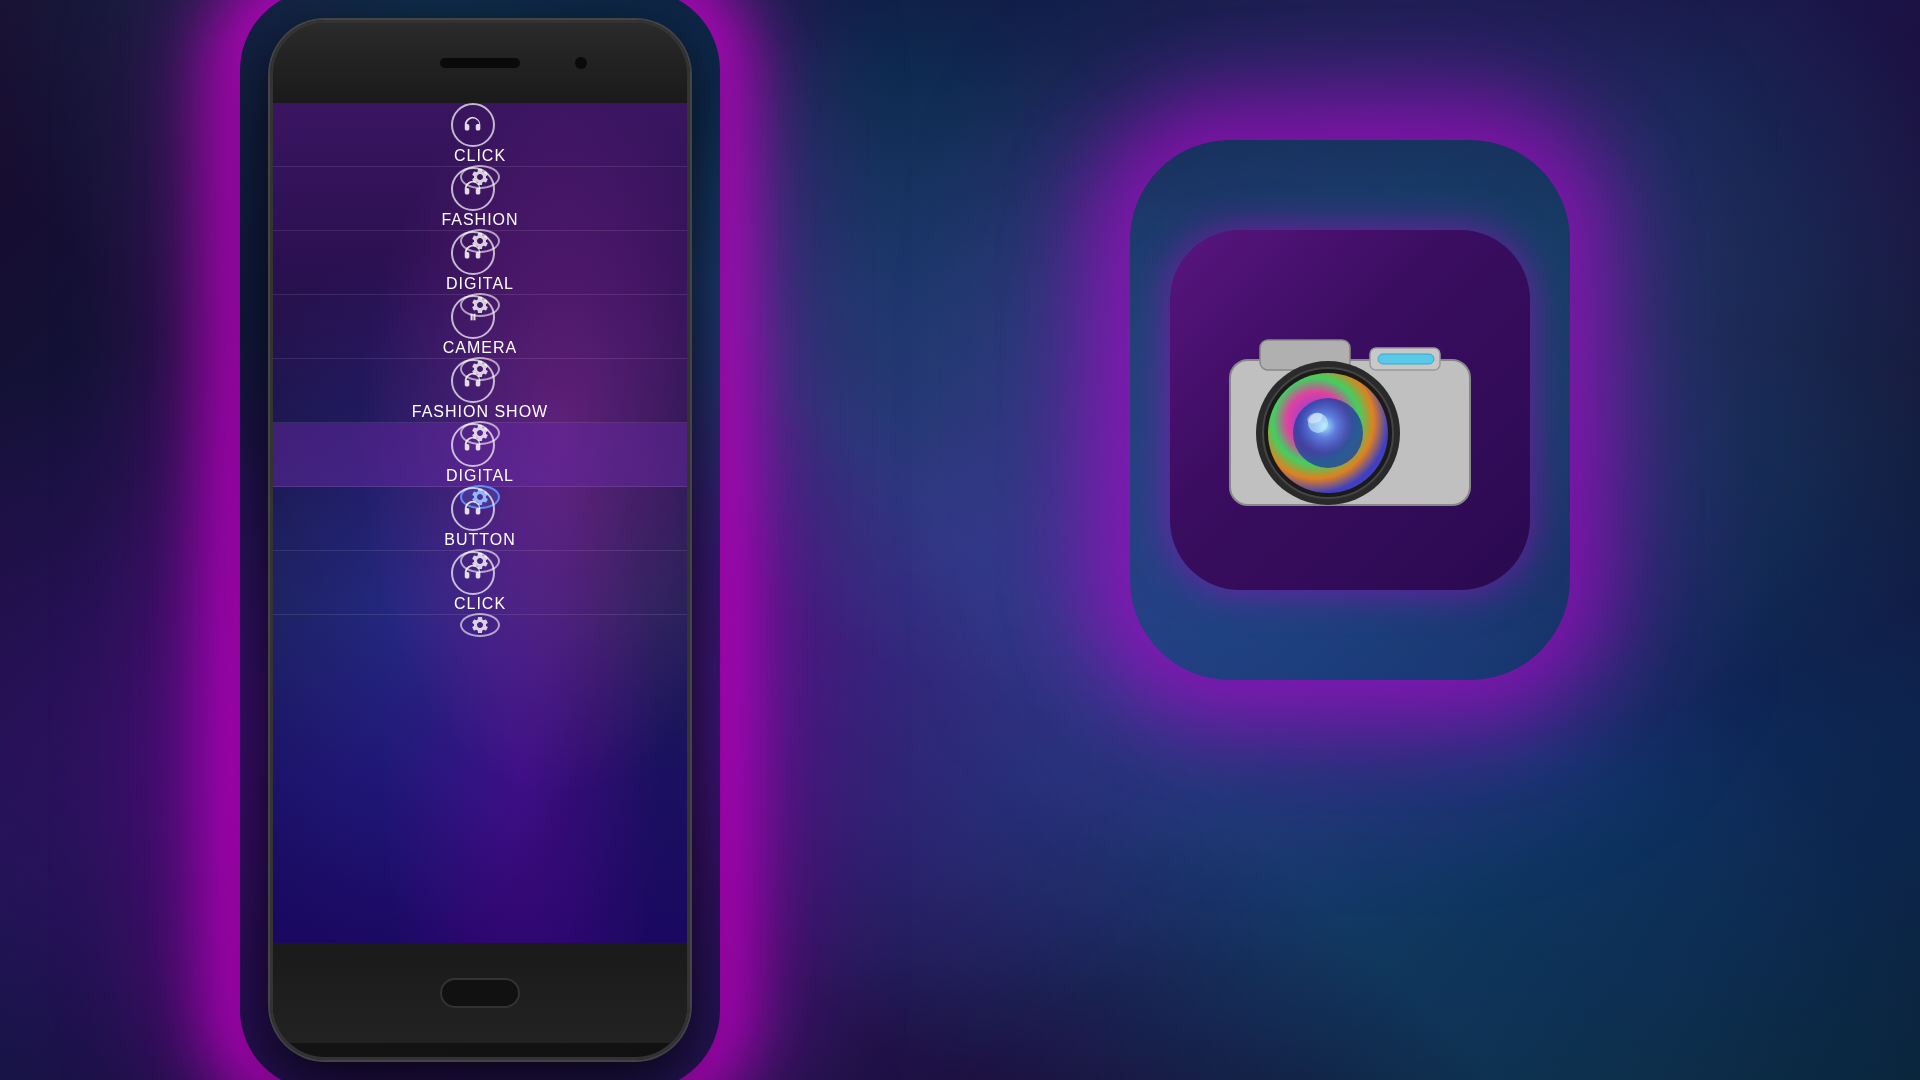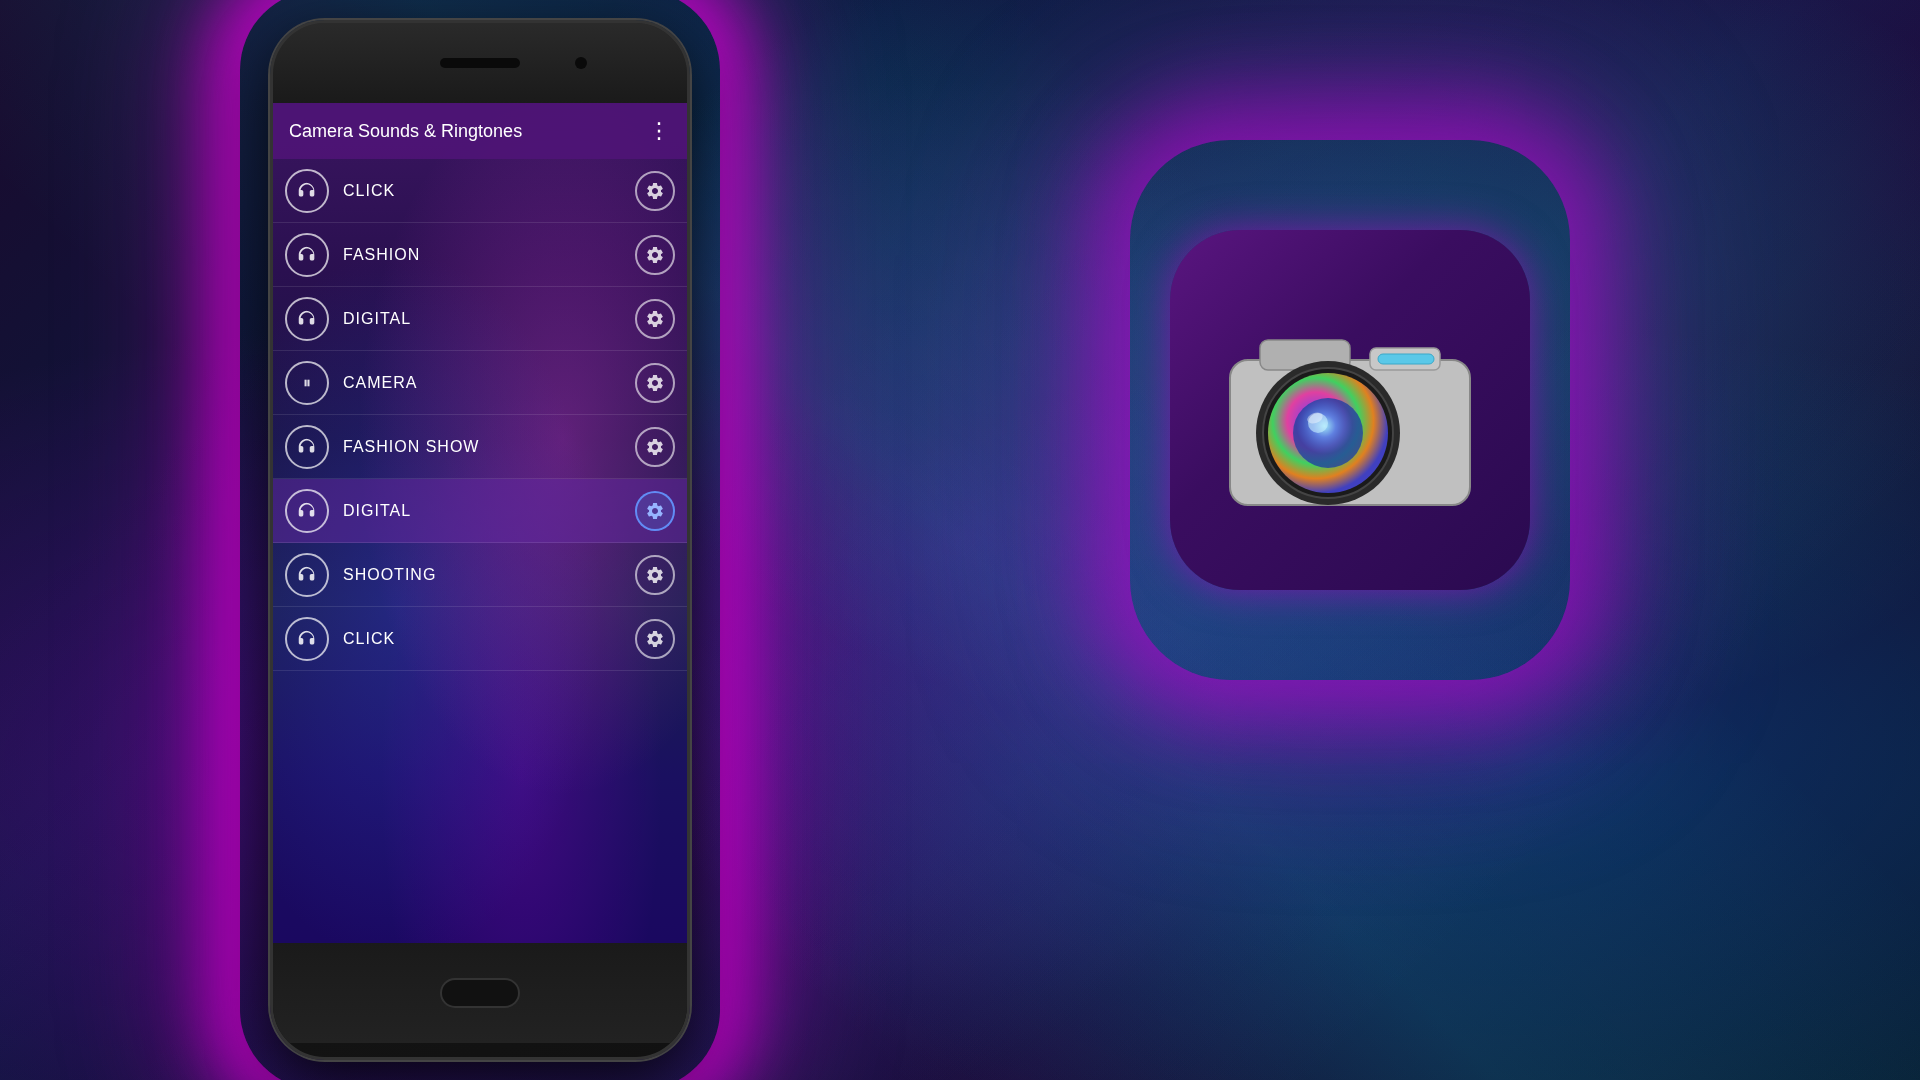--- a/index.html
+++ b/index.html
@@ -142,20 +142,21 @@
       z-index: 5;
     }
 
     .list-item {
       height: 64px;
       display: flex;
       align-items: center;
       padding: 0 12px;
       border-bottom: 1px solid rgba(255,255,255,0.1);
       cursor: pointer;
+      flex-direction: column;
     }
 
     .item-play-btn {
       width: 44px;
       height: 44px;
       border-radius: 50%;
       border: 2px solid rgba(255,255,255,0.7);
       display: flex;
       align-items: center;
       justify-content: center;
@@ -263,24 +264,20 @@
   <div class="phone-glow"></div>
   <div class="phone">
 
     <div class="phone-top">
       <div class="phone-speaker"></div>
       <div class="phone-camera-dot"></div>
     </div>
 
     <div class="phone-screen">
 
-      <div class="app-bar">
-        <span class="app-title">Camera Sounds &amp; Ringtones</span>
-        <span class="more-icon">⋮</span>
-      </div>
 
       <div class="list-container" id="sound-list">
 
       <div class="list-item">
             <div class="item-play-btn">
               <svg viewBox="0 0 24 24" width="22" height="22">
         <path d="M12 3C7.03 3 3 7.03 3 12v4c0 1.1.9 2 2 2h1c1.1 0 2-.9 2-2v-3c0-1.1-.9-2-2-2H5.07C5.56 7.83 8.5 5 12 5s6.44 2.83 6.93 6H17c-1.1 0-2 .9-2 2v3c0 1.1.9 2 2 2h1c1.1 0 2-.9 2-2v-4c0-4.97-4.03-9-9-9z" fill="rgba(255,255,255,0.85)"></path>
       </svg>
             </div>
             <span class="item-label">CLICK</span>
@@ -352,21 +349,21 @@
       <path d="M19.14 12.94c.04-.3.06-.61.06-.94s-.02-.64-.07-.94l2.03-1.58c.18-.14.23-.41.12-.61l-1.92-3.32c-.12-.22-.37-.29-.59-.22l-2.39.96c-.5-.38-1.03-.7-1.62-.94l-.36-2.54c-.04-.24-.24-.41-.48-.41h-3.84c-.24 0-.43.17-.47.41l-.36 2.54c-.59.24-1.13.57-1.62.94l-2.39-.96c-.22-.08-.47 0-.59.22L2.74 8.87c-.12.21-.08.47.12.61l2.03 1.58c-.05.3-.09.63-.09.94s.02.64.07.94l-2.03 1.58c-.18.14-.23.41-.12.61l1.92 3.32c.12.22.37.29.59.22l2.39-.96c.5.38 1.03.7 1.62.94l.36 2.54c.05.24.24.41.48.41h3.84c.24 0 .44-.17.47-.41l.36-2.54c.59-.24 1.13-.56 1.62-.94l2.39.96c.22.08.47 0 .59-.22l1.92-3.32c.12-.22.07-.47-.12-.61l-2.01-1.58zM12 15.6c-1.98 0-3.6-1.62-3.6-3.6s1.62-3.6 3.6-3.6 3.6 1.62 3.6 3.6-1.62 3.6-3.6 3.6z" fill="rgba(150,180,255,1)"></path>
     </svg>
             </div>
           </div>
           <div class="list-item">
             <div class="item-play-btn">
               <svg viewBox="0 0 24 24" width="22" height="22">
         <path d="M12 3C7.03 3 3 7.03 3 12v4c0 1.1.9 2 2 2h1c1.1 0 2-.9 2-2v-3c0-1.1-.9-2-2-2H5.07C5.56 7.83 8.5 5 12 5s6.44 2.83 6.93 6H17c-1.1 0-2 .9-2 2v3c0 1.1.9 2 2 2h1c1.1 0 2-.9 2-2v-4c0-4.97-4.03-9-9-9z" fill="rgba(255,255,255,0.85)"></path>
       </svg>
             </div>
-            <span class="item-label">SHOOTING</span>
+            <span class="item-label">BUTTON</span>
             <div class="item-settings-btn">
               <svg viewBox="0 0 24 24" width="20" height="20">
       <path d="M19.14 12.94c.04-.3.06-.61.06-.94s-.02-.64-.07-.94l2.03-1.58c.18-.14.23-.41.12-.61l-1.92-3.32c-.12-.22-.37-.29-.59-.22l-2.39.96c-.5-.38-1.03-.7-1.62-.94l-.36-2.54c-.04-.24-.24-.41-.48-.41h-3.84c-.24 0-.43.17-.47.41l-.36 2.54c-.59.24-1.13.57-1.62.94l-2.39-.96c-.22-.08-.47 0-.59.22L2.74 8.87c-.12.21-.08.47.12.61l2.03 1.58c-.05.3-.09.63-.09.94s.02.64.07.94l-2.03 1.58c-.18.14-.23.41-.12.61l1.92 3.32c.12.22.37.29.59.22l2.39-.96c.5.38 1.03.7 1.62.94l.36 2.54c.05.24.24.41.48.41h3.84c.24 0 .44-.17.47-.41l.36-2.54c.59-.24 1.13-.56 1.62-.94l2.39.96c.22.08.47 0 .59-.22l1.92-3.32c.12-.22.07-.47-.12-.61l-2.01-1.58zM12 15.6c-1.98 0-3.6-1.62-3.6-3.6s1.62-3.6 3.6-3.6 3.6 1.62 3.6 3.6-1.62 3.6-3.6 3.6z" fill="rgba(255,255,255,0.8)"></path>
     </svg>
             </div>
           </div>
           <div class="list-item">
             <div class="item-play-btn">
               <svg viewBox="0 0 24 24" width="22" height="22">
         <path d="M12 3C7.03 3 3 7.03 3 12v4c0 1.1.9 2 2 2h1c1.1 0 2-.9 2-2v-3c0-1.1-.9-2-2-2H5.07C5.56 7.83 8.5 5 12 5s6.44 2.83 6.93 6H17c-1.1 0-2 .9-2 2v3c0 1.1.9 2 2 2h1c1.1 0 2-.9 2-2v-4c0-4.97-4.03-9-9-9z" fill="rgba(255,255,255,0.85)"></path>

